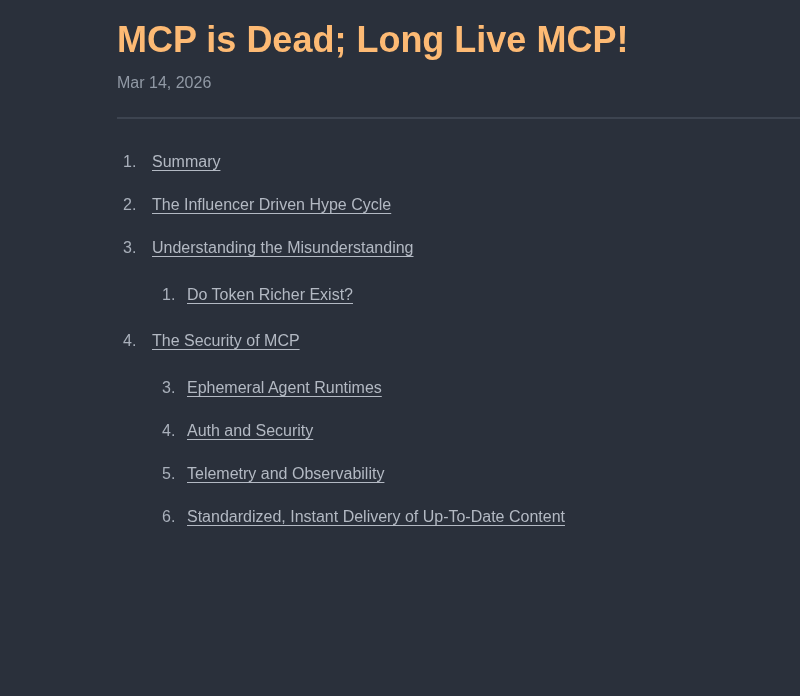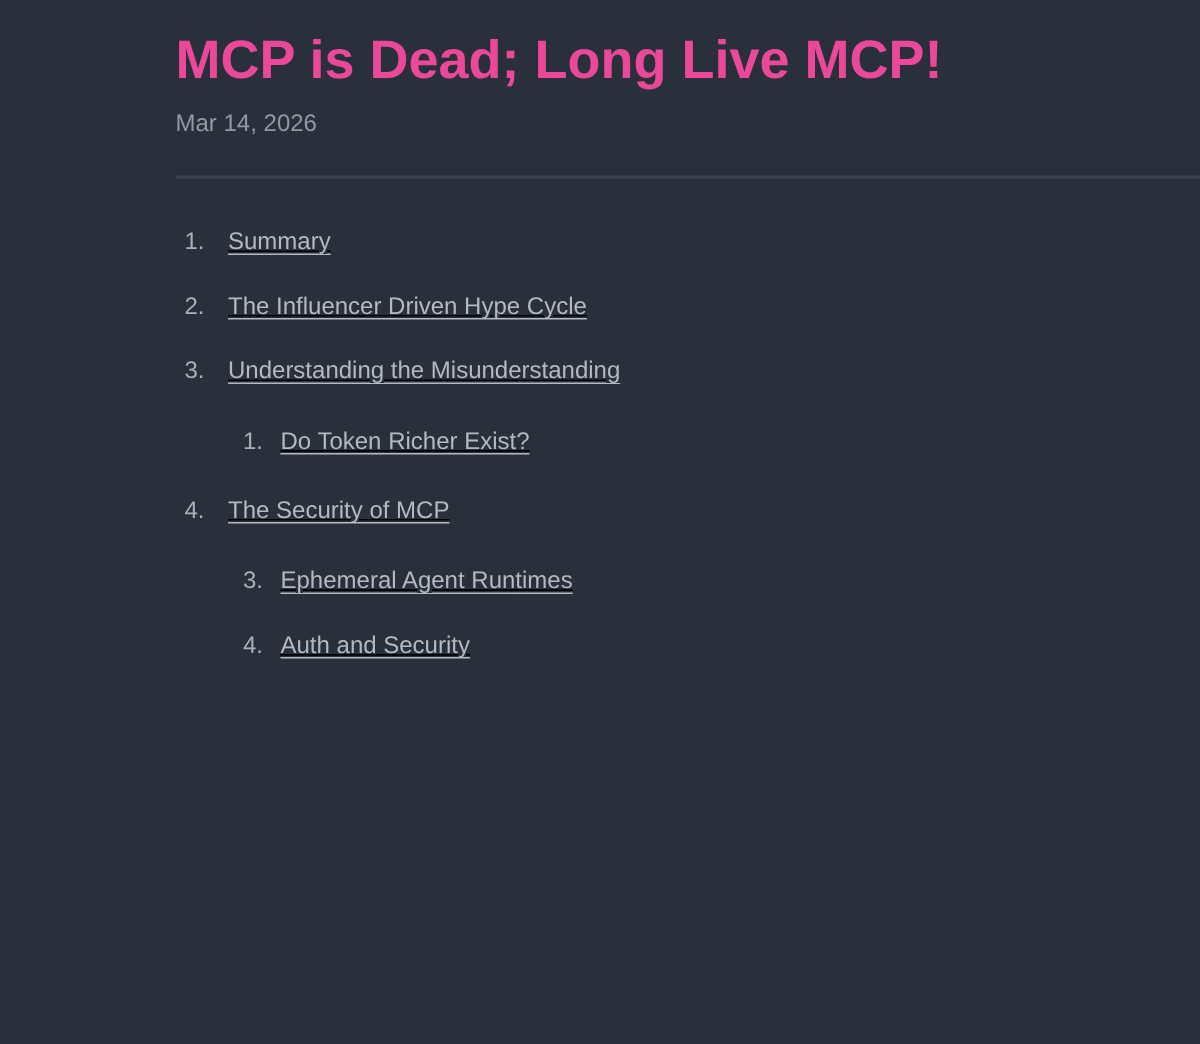--- a/index.html
+++ b/index.html
@@ -15,37 +15,36 @@
   }
   .page {
     box-sizing: border-box;
     padding-left: 117px;
   }
   h1.title {
     margin: 18px 0 0 0;
     font-size: 36px;
     line-height: 44px;
     font-weight: 700;
-    color: #ec4899;
+    color: #fdba74;
   }
   p.date {
     margin: 9px 5px 0 0;
     font-size: 16px;
     line-height: 24px;
     color: #9199a5;
   }
   hr.divider {
     border: none;
     border-top: 2px solid #3d4450;
     margin: 22px 0 0 0;
   }
   ol.toc {
     list-style: none;
     margin: 0;
-    text-decoration: underline;
   }
   ol.lv1 {
     padding: 14px 0 0 6px;
   }
   ol.lv2 {
     padding: 4px 0 3px 0;
     margin: 0 0 0 39px;
   }
   ol.toc li {
     padding-top: 15px;
@@ -98,19 +97,25 @@
 
     <li>
       <span class="num">4.</span><a class="toc-link">The Security of MCP</a>
       <ol class="toc lv2">
         <li>
           <span class="num">3.</span><a class="toc-link">Ephemeral Agent Runtimes</a>
         </li>
         <li>
           <span class="num">4.</span><a class="toc-link">Auth and Security</a>
         </li>
+        <li>
+          <span class="num">5.</span><a class="toc-link">Telemetry and Observability</a>
+        </li>
+        <li>
+          <span class="num">6.</span><a class="toc-link">Standardized, Instant Delivery of Up-To-Date Content</a>
+        </li>
       </ol>
     </li>
 
 
   </ol>
 
 </div>
 
 </body></html>

